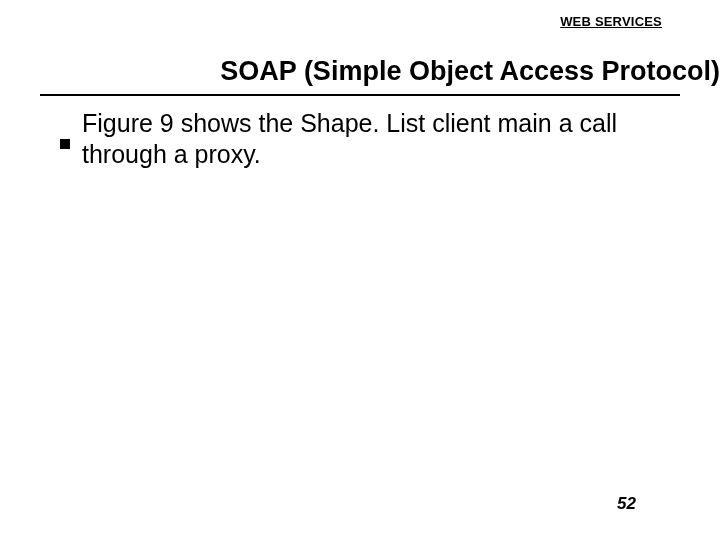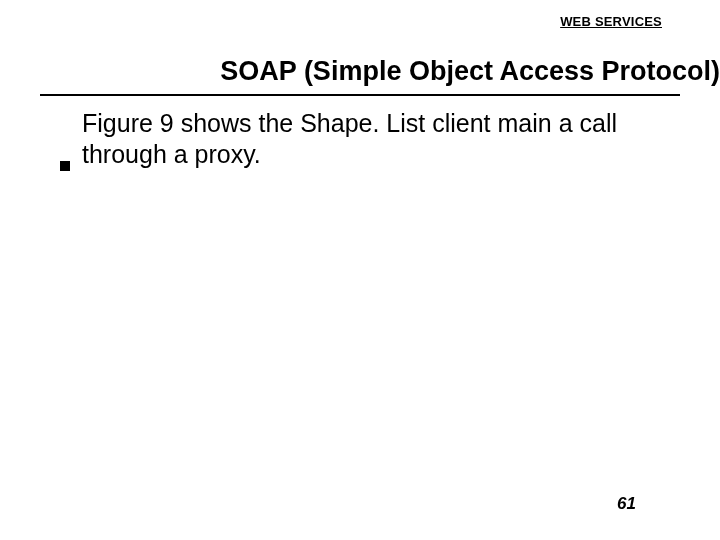--- a/index.html
+++ b/index.html
@@ -48,21 +48,21 @@
     border-top: 2px solid #000;
   }
   .body {
     position: absolute;
     top: 108px;
     left: 60px;
     right: 40px;
   }
   .bullet-item {
     display: flex;
-    align-items: flex-end;
+    align-items: center;
   }
   .bullet-mark {
     width: 10px;
     height: 10px;
     background: #000;
     margin-top: 10px;
     margin-right: 12px;
     flex: 0 0 auto;
   }
   .bullet-text {
@@ -102,15 +102,15 @@
   <div class="title-rule"></div>
 
   <div class="body">
     <div class="bullet-item">
       <span class="bullet-mark"></span>
       <span class="bullet-text">Figure 9 shows the Shape. List client main a call through a proxy.</span>
     </div>
   </div>
 
 
-  <div class="page-num">61</div>
+  <div class="page-num">52</div>
 
 </div>
 
 </body></html>

